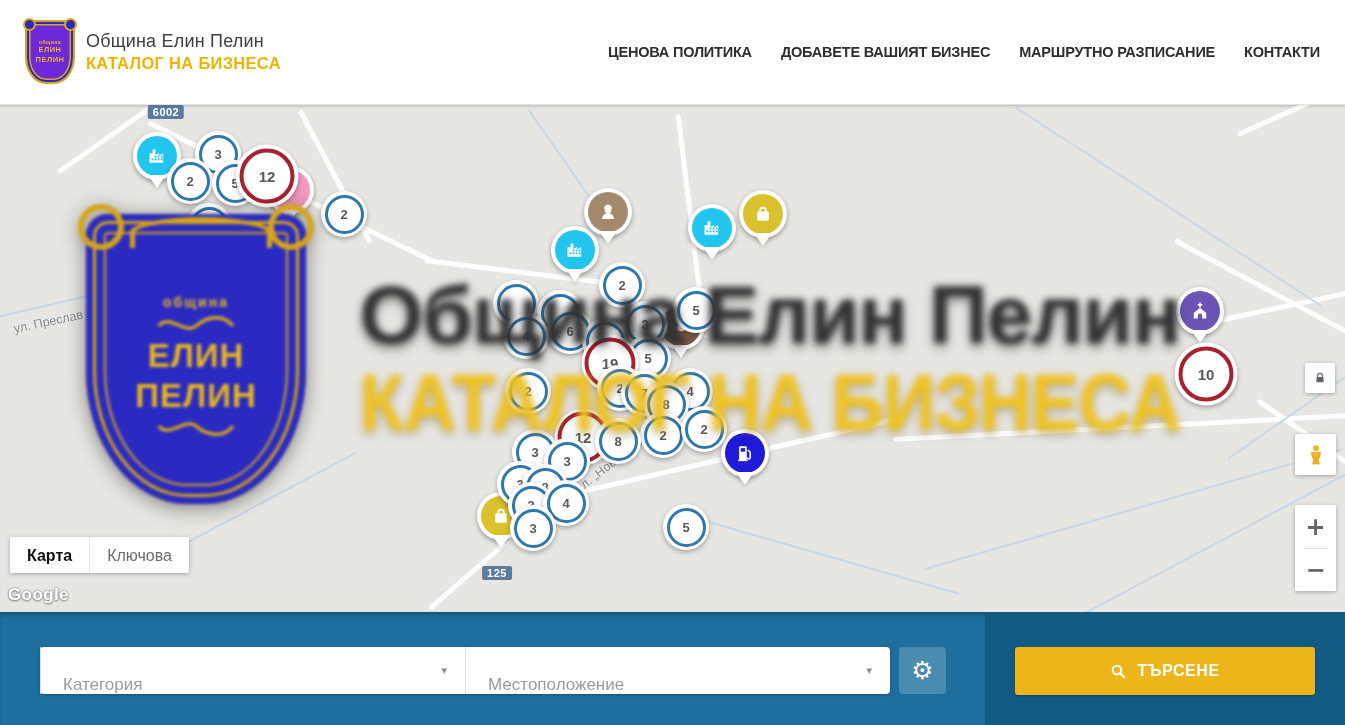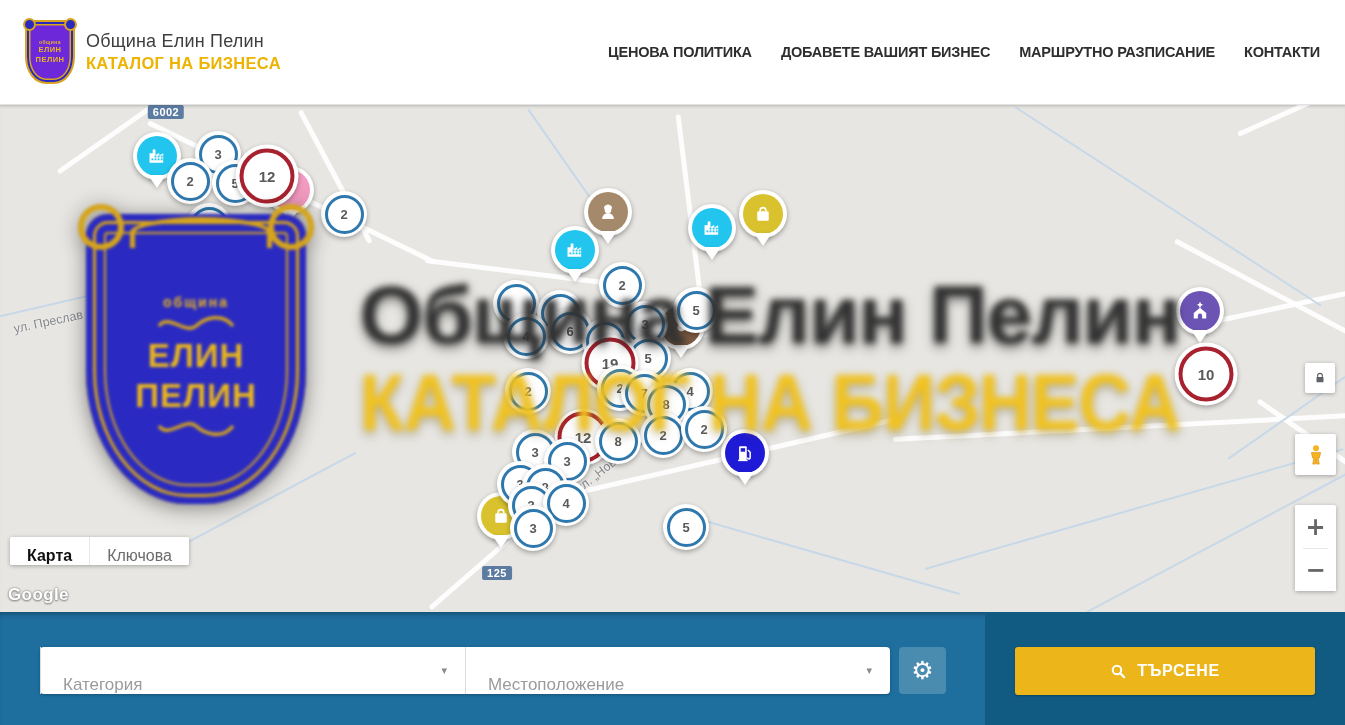--- a/index.html
+++ b/index.html
@@ -75,21 +75,21 @@
   .curl{position:absolute;width:34px;height:34px;border:6px solid #d5a41c;border-radius:50%;}
   .curl.l{left:-8px;top:-10px}.curl.r{right:-8px;top:-10px}
   .arch{position:absolute;top:3px;left:20%;width:60%;height:26px;border:5px solid #d5a41c;
     border-bottom:none;border-radius:50% 50% 0 0;}
   .c-top{font-size:14px;color:#e8b61e;font-weight:700;letter-spacing:2px;margin-top:14px;}
   .c-name{font-size:33px;line-height:1.08;font-weight:700;color:#e8b61e;letter-spacing:1px;text-align:center;}
 
   
   .ctl{position:absolute;background:#fff;box-shadow:0 1px 4px rgba(0,0,0,.3);border-radius:2px;
     z-index:5;display:flex;align-items:center;justify-content:center;}
-  #maptype{left:10px;top:537px;height:28px;z-index:5;position:absolute;display:flex;
+  #maptype{left:10px;top:537px;height:36px;z-index:5;position:absolute;display:flex;
     box-shadow:0 1px 4px rgba(0,0,0,.3);border-radius:2px;overflow:hidden;}
   .mt-btn{background:#fff;border:none;height:38px;padding:0 17px;font-size:16px;cursor:pointer;
     font-family:"Liberation Sans",sans-serif;}
   .mt-btn.active{font-weight:700;color:#111;}
   .mt-btn.idle{color:#6b6b6b;border-left:1px solid #e6e6e6;}
   #glogo{position:absolute;left:8px;top:585px;z-index:5;font-size:17px;font-weight:700;color:#fff;
     letter-spacing:.4px;text-shadow:0 0 2px #949494,0 0 2px #949494,0 1px 2px #808080;}
   #attribution{position:absolute;right:4px;top:595px;z-index:5;display:flex;font-size:11px;color:#3c3c3c;}
   .attr-item{background:rgba(248,248,248,.85);padding:2px 5px;margin-left:4px;white-space:nowrap;}
   #lock-btn{left:1305px;top:363px;width:30px;height:30px;}

